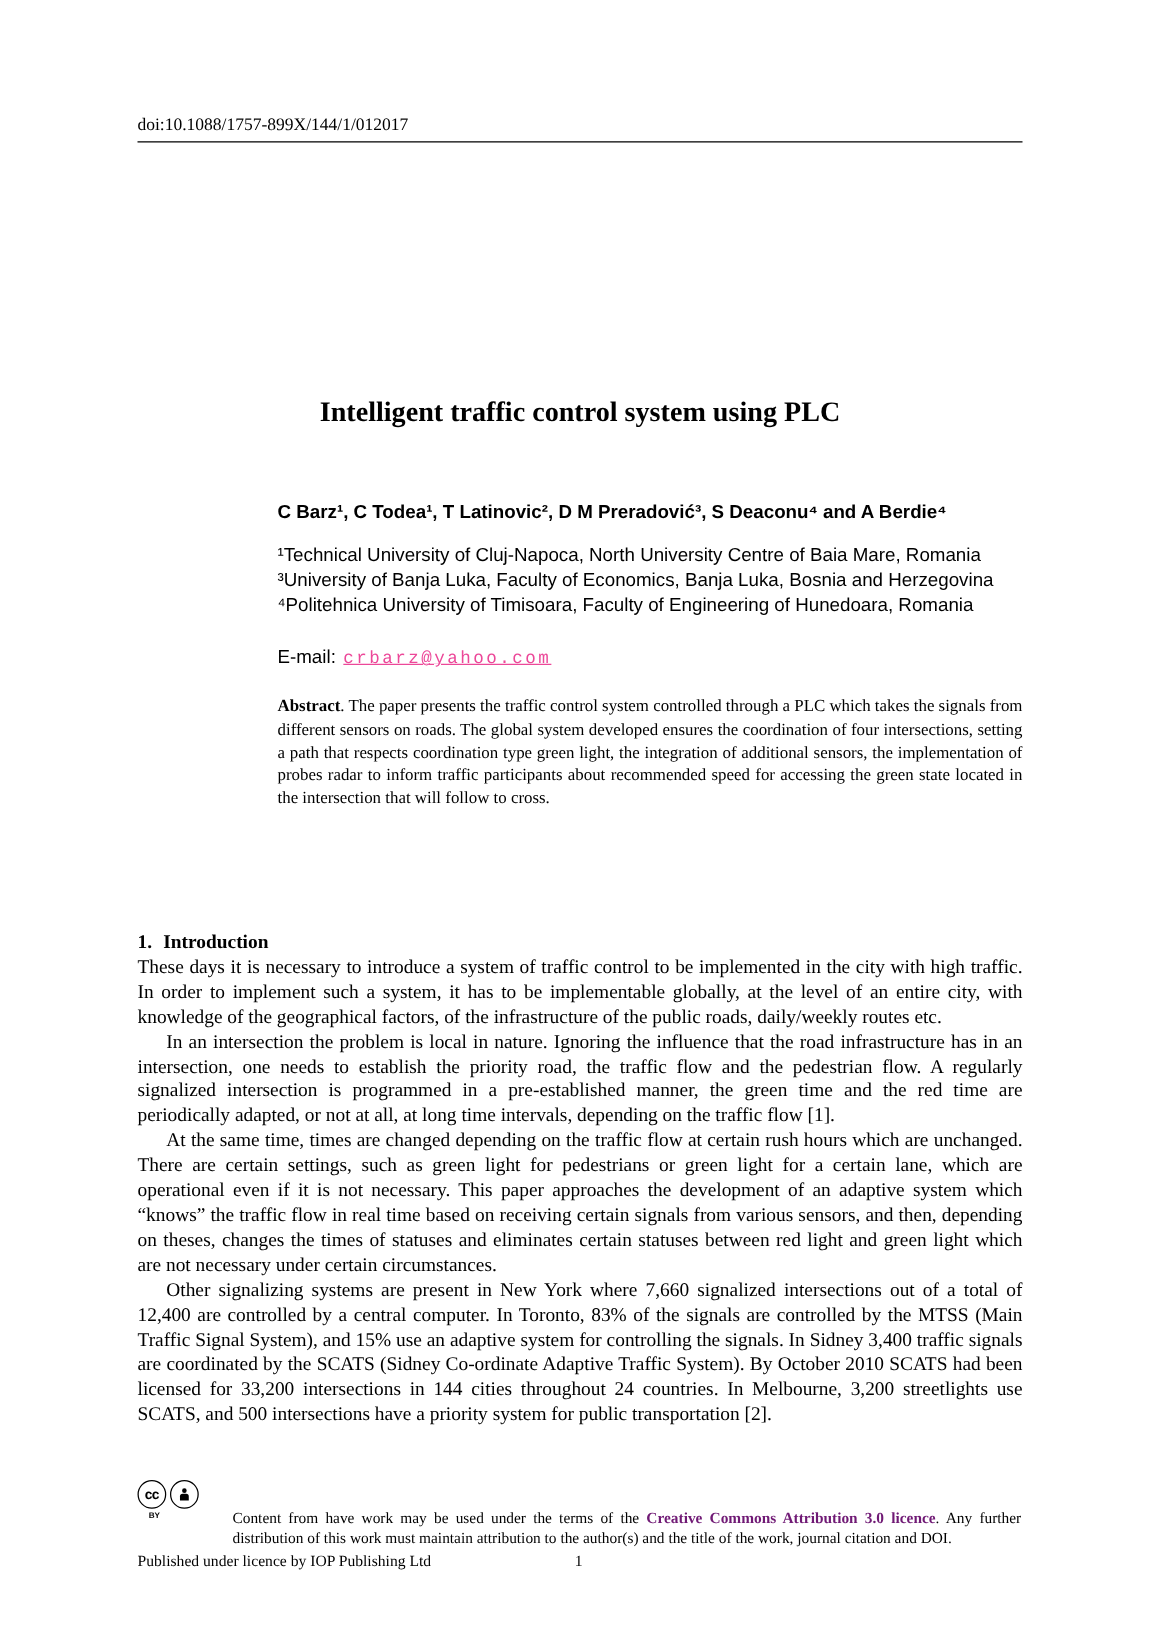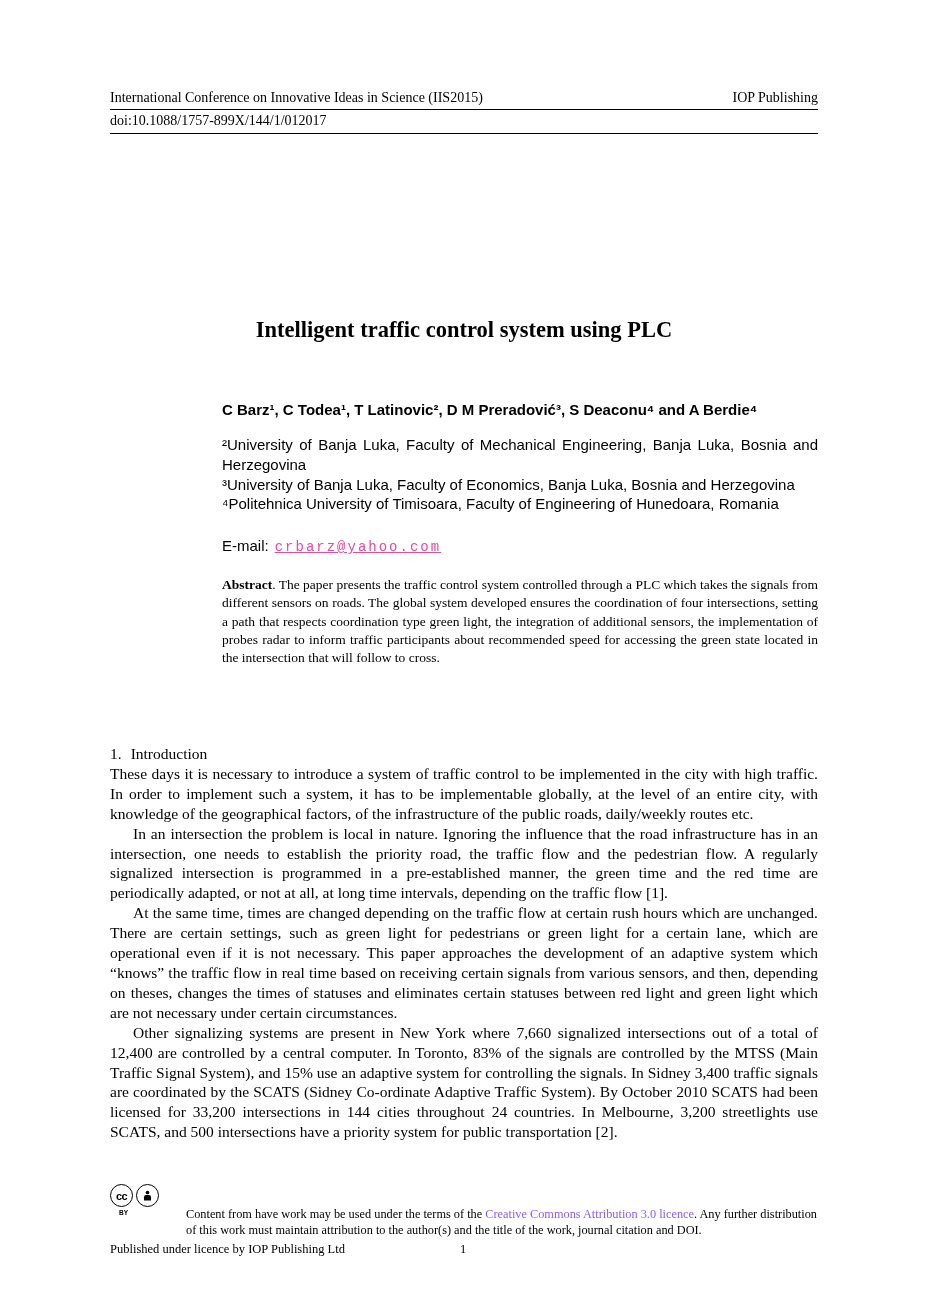--- a/index.html
+++ b/index.html
@@ -70,21 +70,21 @@
   
   .bodytext {
     position: absolute;
     left: 110px;
     top: 744px;
     width: 708px;
     font-size: 15.5px;
     line-height: 19.9px;
     text-align: justify;
   }
-  .sechead { font-weight: normal; }
+  .sechead { font-weight: bold; }
   .sechead .num { margin-right: 9px; }
   .bodytext p { margin: 0; }
   .bodytext p.ind { text-indent: 23px; }
 
   
   .footer-badge { position: absolute; left: 110px; top: 1184px; width: 64px; }
   .cc-circles { display: flex; gap: 3px; }
   .cc-circle {
     width: 23px; height: 23px;
     border: 1.7px solid #000;
@@ -104,21 +104,21 @@
   }
   .license {
     position: absolute;
     left: 186px;
     top: 1207px;
     width: 631px;
     font-size: 12.3px;
     line-height: 15.8px;
     text-align: justify;
   }
-  .license a { color: #8b5cf6; text-decoration: none; }
+  .license a { color: #701a75; text-decoration: none; font-weight: bold; }
   .published {
     position: absolute;
     left: 110px;
     top: 1242px;
     font-size: 12.5px;
   }
   .pagenum {
     position: absolute;
     left: 0;
     top: 1242px;
@@ -126,36 +126,32 @@
     text-align: center;
     font-size: 12.5px;
   }
 </style>
 </head>
 <body>
 
 <div class="page">
 
   <div class="header">
-    <div class="hline hline1">
-      <span>International Conference on Innovative Ideas in Science (IIS2015)</span>
-      <span>IOP Publishing</span>
-    </div>
     <div class="hline hline2">
       <span>doi:10.1088/1757-899X/144/1/012017</span>
     </div>
   </div>
 
   <h1 class="title">Intelligent traffic control system using PLC</h1>
 
   <div class="authcol">
     <p class="authors">C Barz¹, C Todea¹, T Latinovic², D M Preradović³, S Deaconu⁴ and A Berdie⁴</p>
 
     <div class="affils">
-      <p>²University of Banja Luka, Faculty of Mechanical Engineering, Banja Luka, Bosnia and Herzegovina</p>
+      <p>¹Technical University of Cluj-Napoca, North University Centre of Baia Mare, Romania</p>
       <p>³University of Banja Luka, Faculty of Economics, Banja Luka, Bosnia and Herzegovina</p>
       <p>⁴Politehnica University of Timisoara, Faculty of Engineering of Hunedoara, Romania</p>
     </div>
 
     <div class="email-row">
       <span>E-mail:</span><a href="#" class="email-link">crbarz@yahoo.com</a>
     </div>
 
     <div class="abstract">
       <b>Abstract</b><span>. The paper presents the traffic control system controlled through a PLC which takes the signals from different sensors on roads. The global system developed ensures the coordination of four intersections, setting a path that respects coordination type green light, the integration of additional sensors, the implementation of probes radar to inform traffic participants about recommended speed for accessing the green state located in the intersection that will follow to cross.</span>

